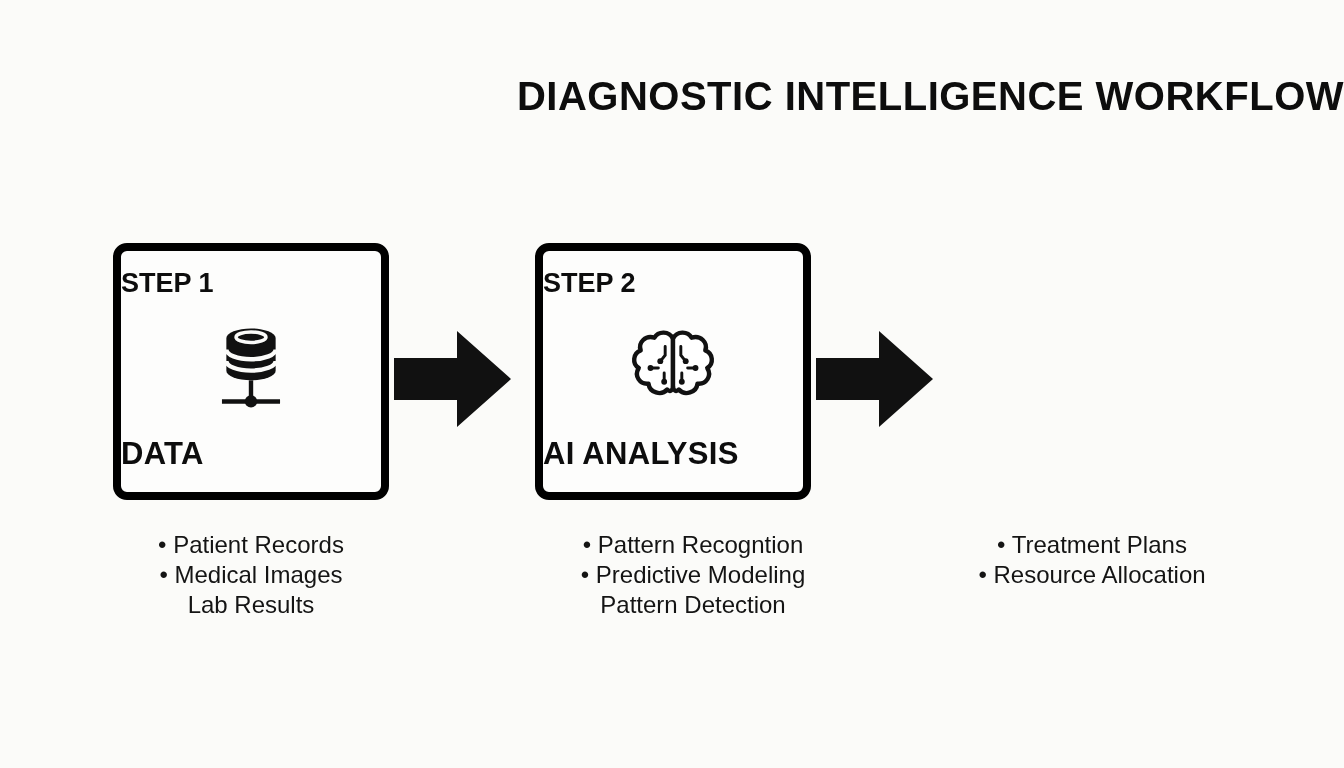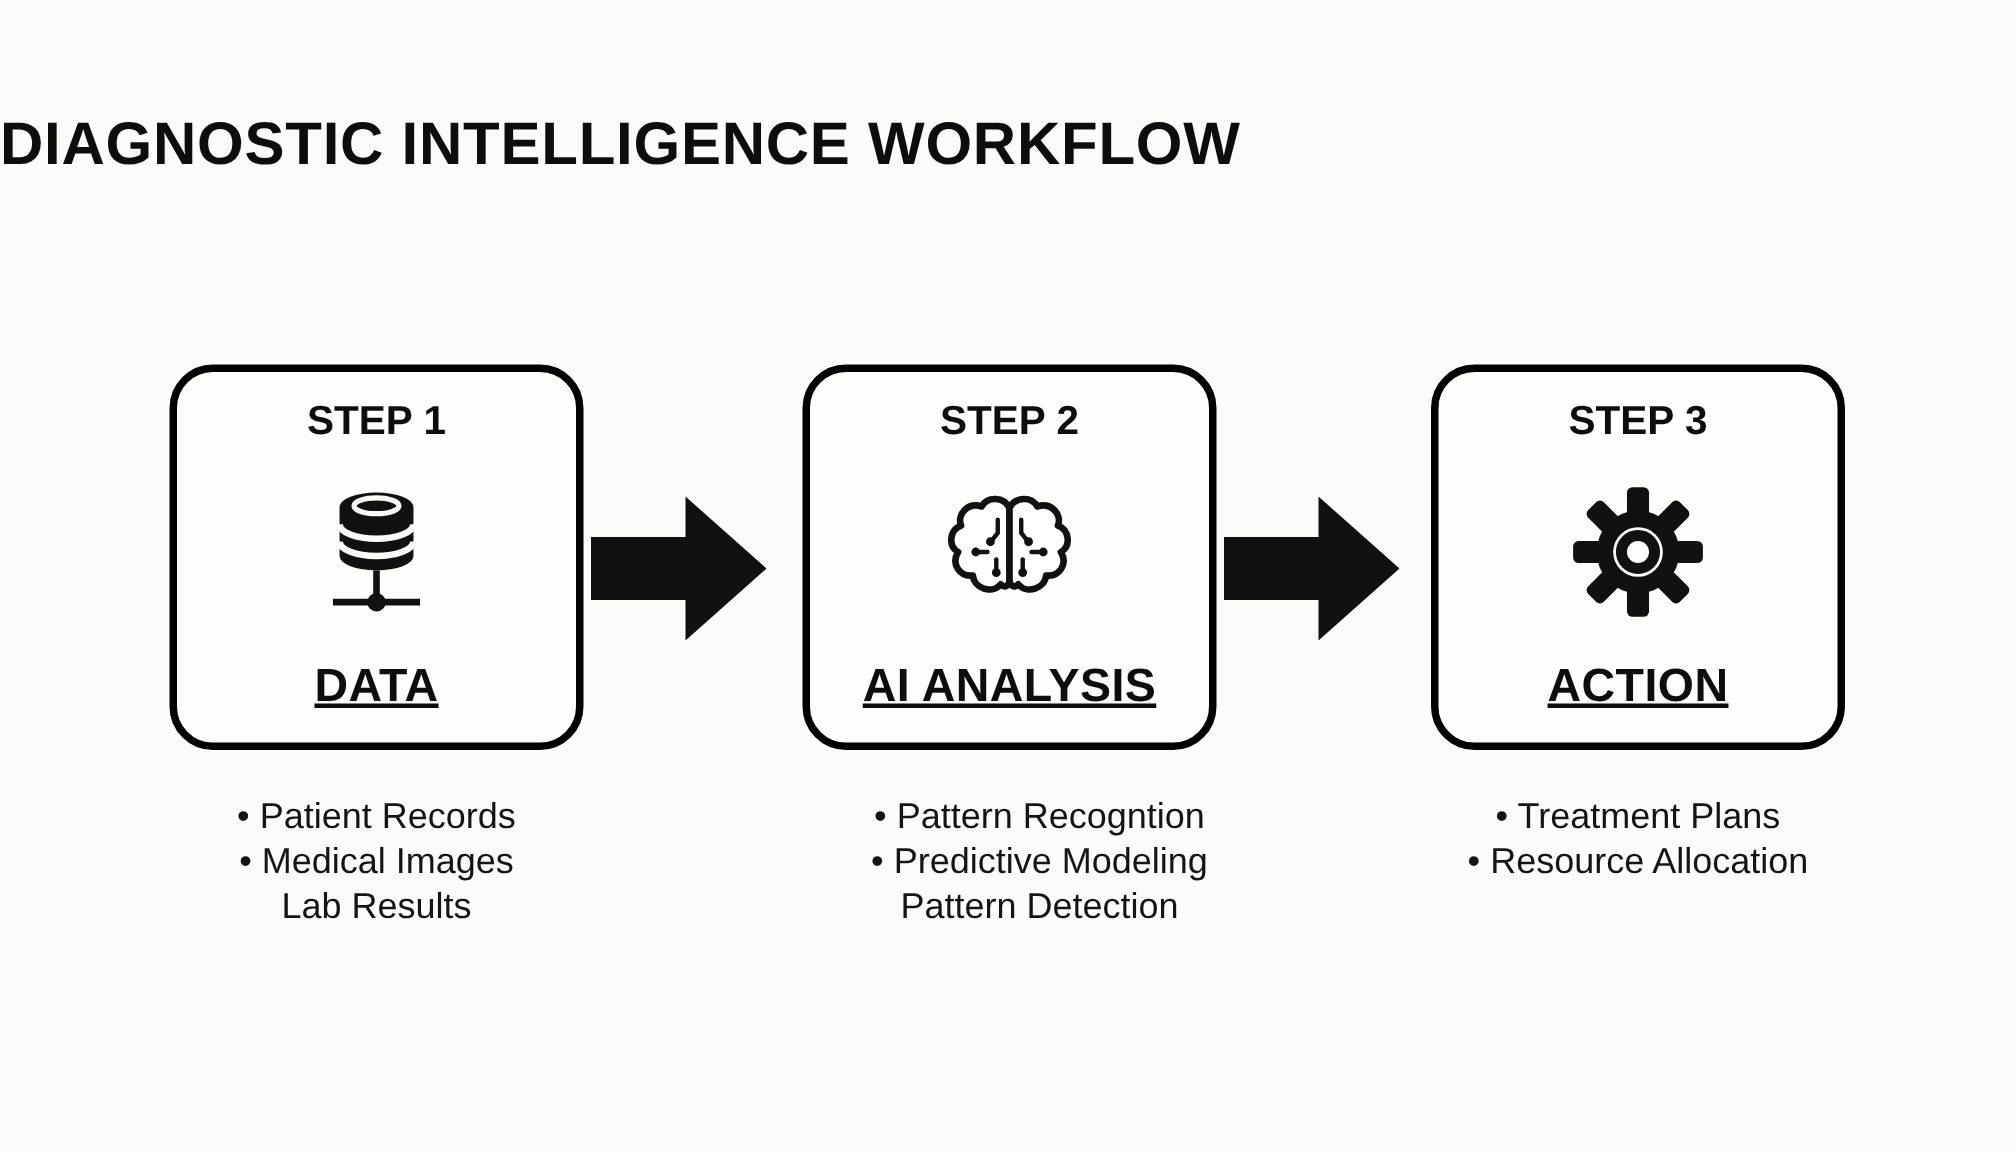--- a/index.html
+++ b/index.html
@@ -3,31 +3,31 @@
 <meta charset="utf-8">
 <style>
   html,body{margin:0;padding:0;background:#e9e9e7;}
   .canvas{
     position:relative;width:1344px;height:768px;margin:0 auto;
     background:#fbfbf9;overflow:hidden;color:#111;
     font-family:"Liberation Sans", sans-serif;
   }
   .title{
     position:absolute;top:74px;left:0;width:100%;
-    text-align:left;font-size:40px;font-weight:700;letter-spacing:.5px;color:#0d0d0d;
+    text-align:right;font-size:40px;font-weight:700;letter-spacing:.5px;color:#0d0d0d;
   }
   .box{
     position:absolute;top:243px;width:276px;height:257px;box-sizing:border-box;
-    border:5px solid #000000;border-radius:29px;background:#fdfdfc;
-    display:flex;flex-direction:column;align-items:center;
+    border:8px solid #000000;border-radius:14px;background:#fdfdfc;
+    display:flex;flex-direction:column;
   }
   .box-1{left:113px;} .box-2{left:535px;} .box-3{left:954px;}
   .step-label{margin-top:17px;font-size:27px;font-weight:700;color:#0d0d0d;}
   .icon-wrap{flex:1;display:flex;align-items:center;justify-content:center;}
-  .box-name{margin-bottom:20px;font-size:31px;font-weight:700;letter-spacing:.3px;color:#0d0d0d;text-decoration:underline;}
+  .box-name{margin-bottom:20px;font-size:31px;font-weight:700;letter-spacing:.3px;color:#0d0d0d;}
   .arrow{position:absolute;top:331px;width:117px;height:96px;}
   .arrow-1{left:394px;} .arrow-2{left:816px;}
   .list{
     position:absolute;top:530px;width:276px;text-align:center;
     font-size:24px;line-height:30px;font-weight:500;color:#141414;white-space:nowrap;
   }
   .list-1{left:113px;} .list-2{left:555px;} .list-3{left:954px;}
   .list-row{display:block;}
 </style>
 </head>
@@ -87,37 +87,20 @@
     </div>
     <div class="box-name">AI ANALYSIS</div>
   </div>
 
   <div class="arrow arrow-2">
     <svg viewBox="0 0 117 96" width="117" height="96" aria-hidden="true">
       <polygon points="0,27 63,27 63,0 117,48 63,96 63,69 0,69" fill="#111"></polygon>
     </svg>
   </div>
 
-  <div class="box box-3">
-    <div class="step-label">STEP 3</div>
-    <div class="icon-wrap">
-      <svg viewBox="0 0 100 100" width="92" height="92" aria-hidden="true">
-        <g fill="#111">
-          <rect x="42" y="3" width="16" height="94" rx="4"></rect>
-          <rect x="42" y="3" width="16" height="94" rx="4" transform="rotate(45 50 50)"></rect>
-          <rect x="42" y="3" width="16" height="94" rx="4" transform="rotate(90 50 50)"></rect>
-          <rect x="42" y="3" width="16" height="94" rx="4" transform="rotate(135 50 50)"></rect>
-          <circle cx="50" cy="50" r="30"></circle>
-        </g>
-        <circle cx="50" cy="50" r="18" fill="#fdfdfc"></circle>
-        <circle cx="50" cy="50" r="12" fill="#fdfdfc" stroke="#111" stroke-width="8"></circle>
-      </svg>
-    </div>
-    <div class="box-name">ACTION</div>
-  </div>
 
   <div class="list list-1">
     <span class="list-row">• Patient Records</span>
     <span class="list-row">• Medical Images</span>
     <span class="list-row">Lab Results</span>
   </div>
 
   <div class="list list-2">
     <span class="list-row">• Pattern Recogntion</span>
     <span class="list-row">• Predictive Modeling</span>

